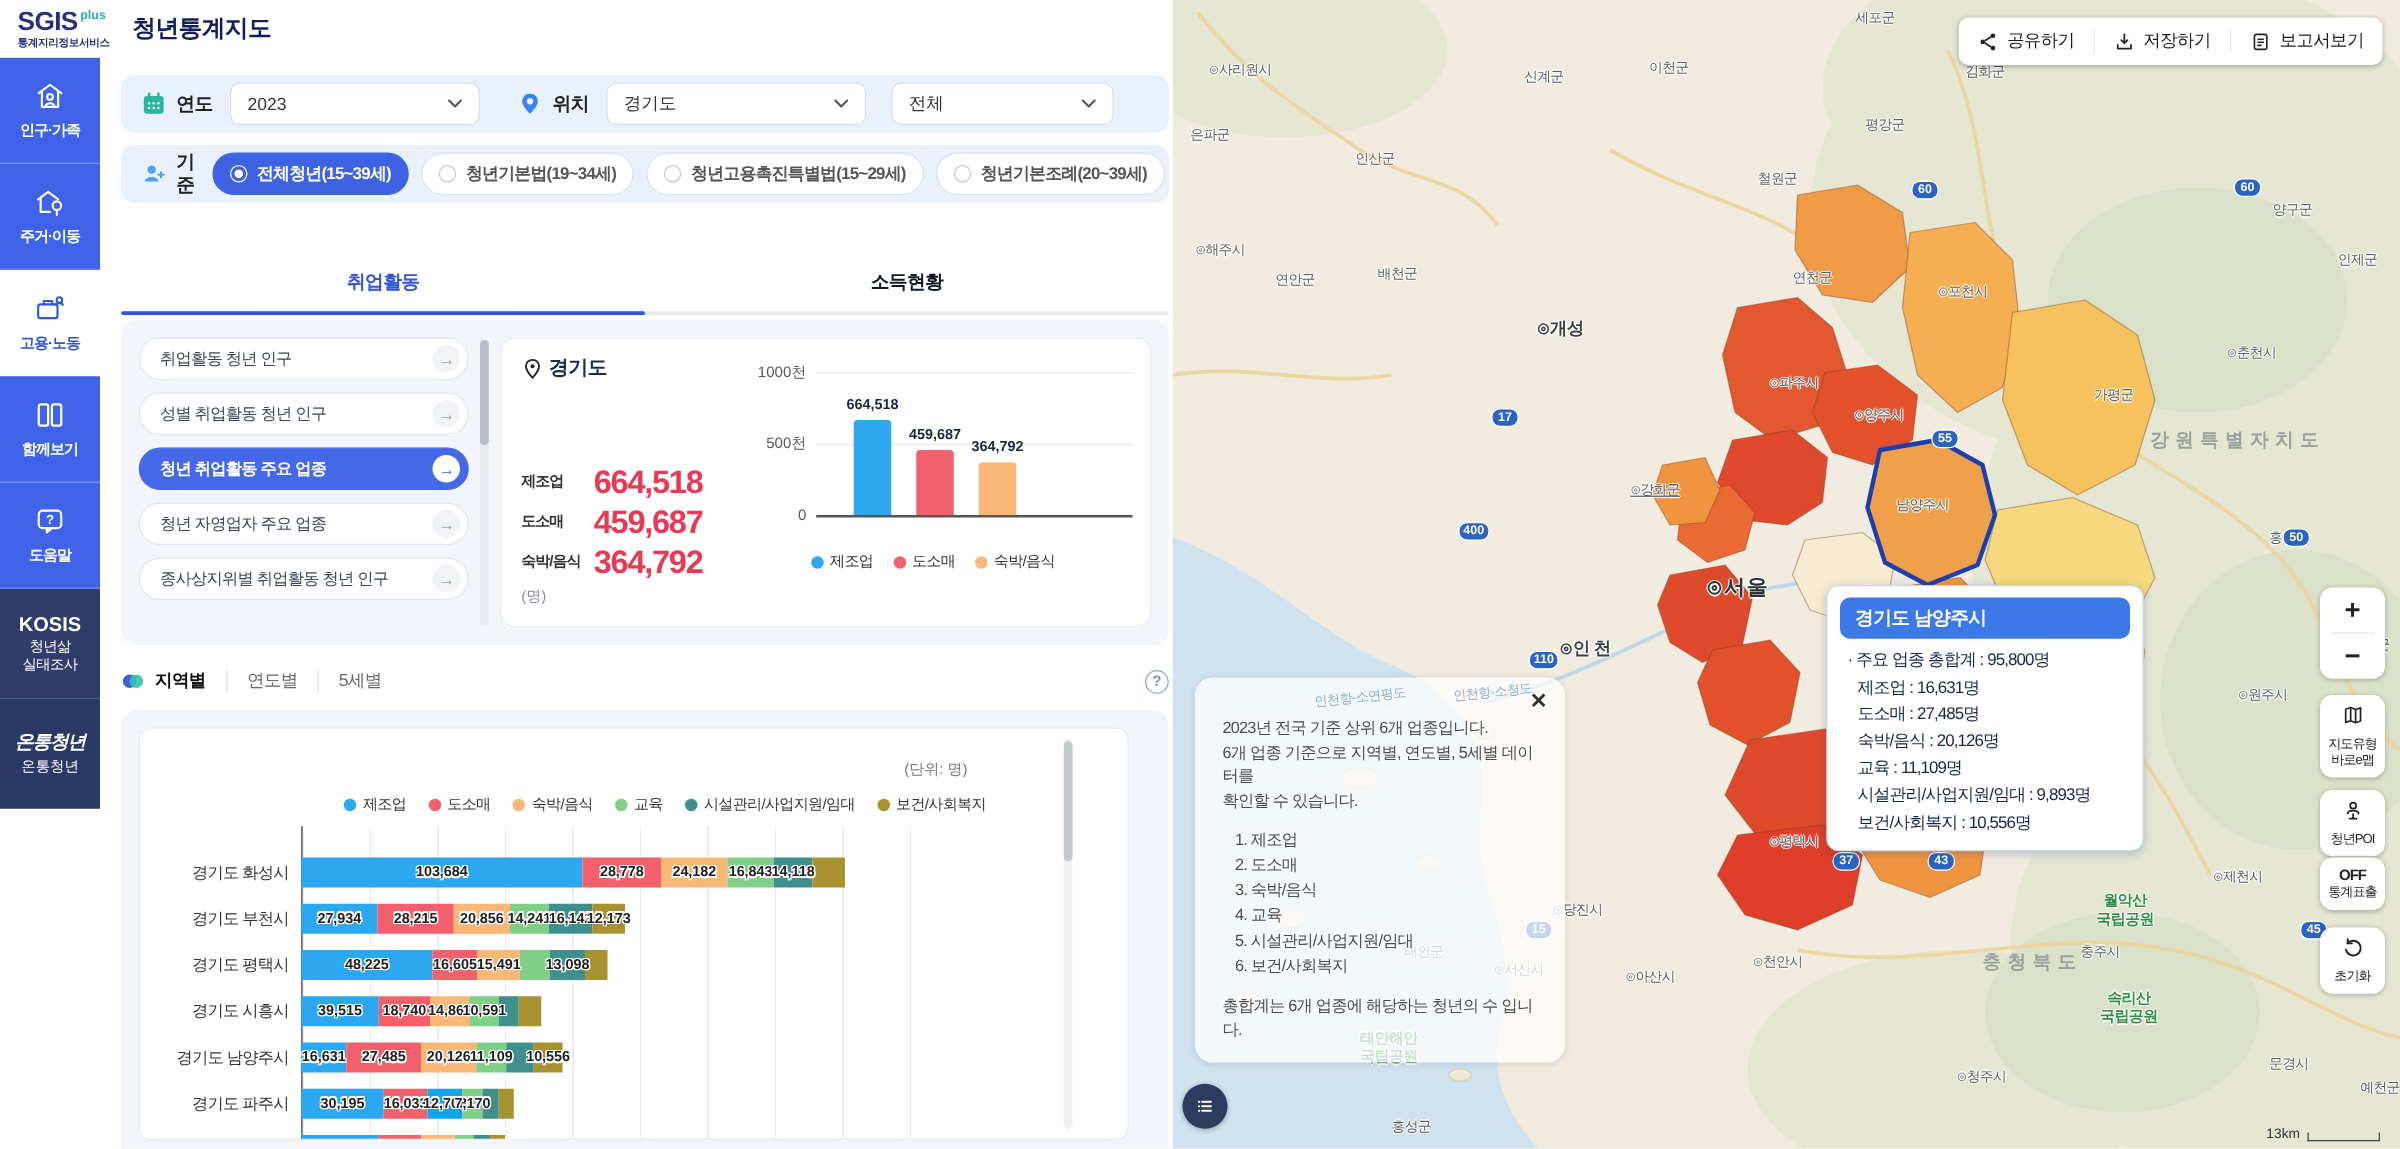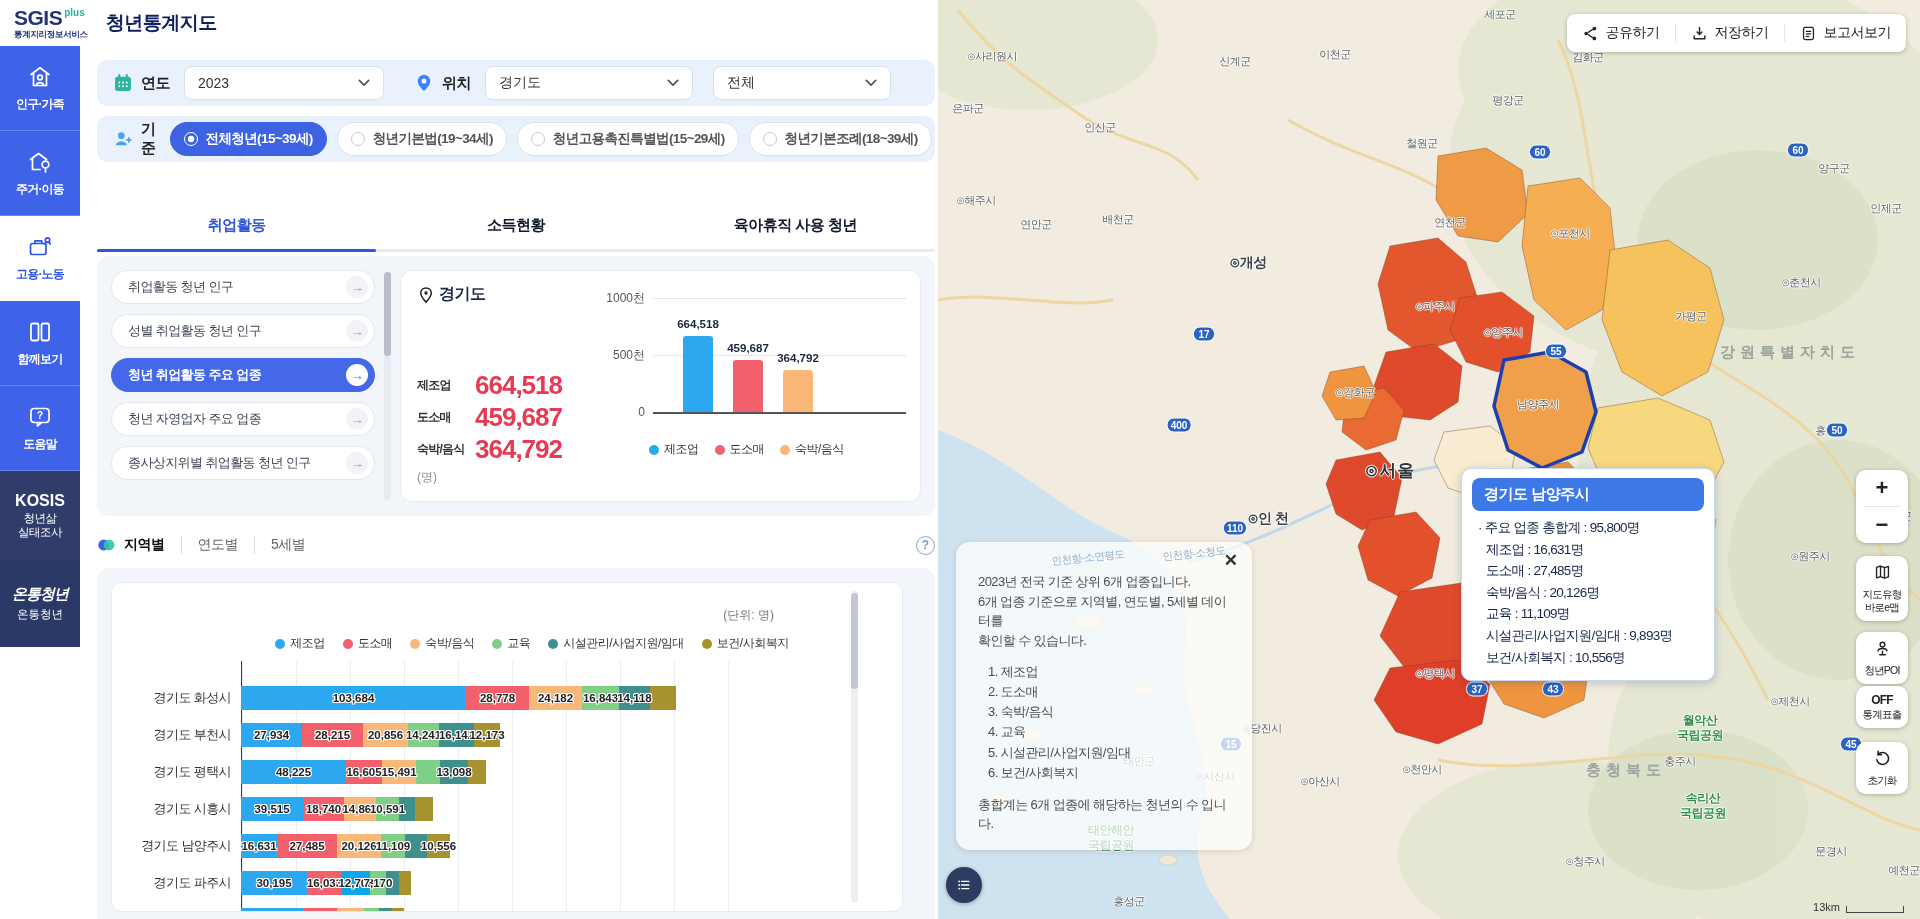--- a/index.html
+++ b/index.html
@@ -300,29 +300,28 @@
           <div class="pill">
             <span class="radio"></span>
             <span>청년기본법(19~34세)</span>
           </div>
           <div class="pill">
             <span class="radio"></span>
             <span>청년고용촉진특별법(15~29세)</span>
           </div>
           <div class="pill">
             <span class="radio"></span>
-            <span>청년기본조례(18~39세)</span>
+            <span>청년기본조례(20~39세)</span>
           </div>
         </div>
     </div>
 
     <div class="tabs" id="tabs">
         <div class="tab active">취업활동</div>
         <div class="tab">소득현황</div>
-        <div class="tab">육아휴직 사용 청년</div>
       </div>
 
     <div class="content-card">
       <div class="menu-col" id="menu">
           <div class="menu-btn">
             <span>취업활동 청년 인구</span>
             <span class="arr">→</span>
           </div>
           <div class="menu-btn">
             <span>성별 취업활동 청년 인구</span>
@@ -664,21 +663,21 @@
         <span class="mlab" style="left: 38px; top: 200px;">⊙해주시</span>
         <span class="mlab" style="left: 98px; top: 224px;">연안군</span>
         <span class="mlab" style="left: 180px; top: 219px;">배천군</span>
         <span class="mlab big" style="left: 310px; top: 263px;">⊙개성</span>
         <span class="mlab" style="left: 512px; top: 222px;">연천군</span>
         <span class="mlab" style="left: 632px; top: 233px;">⊙포천시</span>
         <span class="mlab" style="left: 497px; top: 306px;">⊙파주시</span>
         <span class="mlab" style="left: 565px; top: 332px;">⊙양주시</span>
         <span class="mlab" style="left: 753px; top: 316px;">가평군</span>
         <span class="mlab" style="left: 863px; top: 282px;">⊙춘천시</span>
-        <span class="mlab" style="left: 417px; top: 392px;">⊙강화군</span>
+        <span class="mlab" style="left: 386px; top: 392px; text-decoration: underline;">⊙강화군</span>
         <span class="mlab" style="left: 600px; top: 404px;">남양주시</span>
         <span class="mlab huge" style="left: 452px; top: 470px;">⊙서울</span>
         <span class="mlab big" style="left: 330px; top: 519px;">⊙인 천</span>
         <span class="mlab" style="left: 893px; top: 430px;">홍천군</span>
         <span class="mlab" style="left: 872px; top: 556px;">⊙원주시</span>
         <span class="mlab" style="left: 958px; top: 516px;">영월군</span>
         <span class="mlab" style="left: 592px; top: 650px;">⊙안성시</span>
         <span class="mlab" style="left: 497px; top: 673px;">⊙평택시</span>
         <span class="mlab" style="left: 291px; top: 728px; margin-left: 33px;">⊙당진시</span>
         <span class="mlab" style="left: 277px; top: 776px;">⊙서산시</span>

